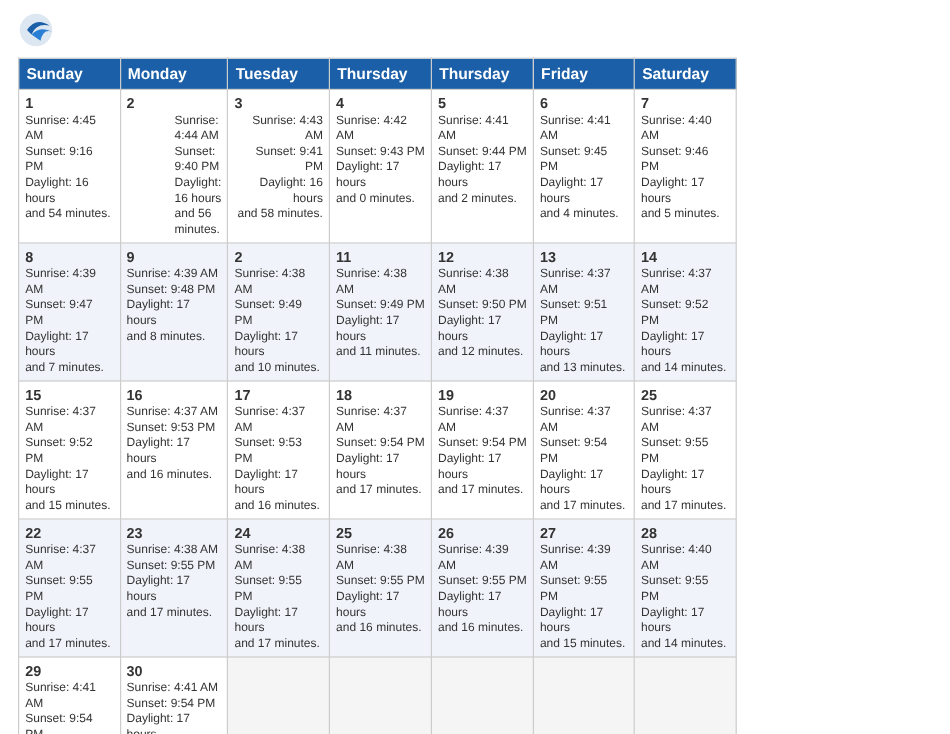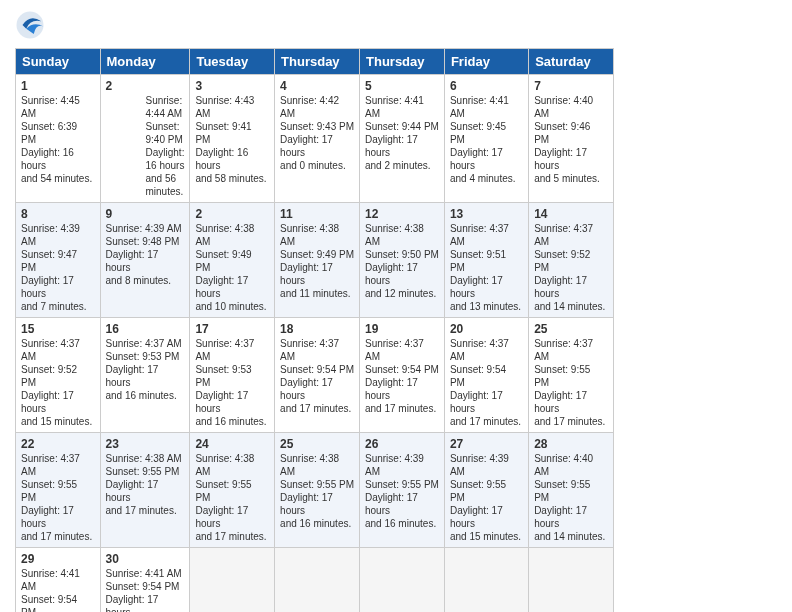--- a/index.html
+++ b/index.html
@@ -129,34 +129,34 @@
           <th>Thursday</th>
           <th>Friday</th>
           <th>Saturday</th>
         </tr>
     </thead>
     <tbody id="calendar-body">
     <tr>
           <td>
             <span class="day-num">1</span>
             <div class="cell-text" style="white-space: pre-line;">Sunrise: 4:45 AM
-Sunset: 6:39 PM
+Sunset: 9:16 PM
 Daylight: 16 hours
 and 54 minutes.</div>
           </td>
           <td>
             <span class="day-num">2</span>
             <div class="cell-text" style="white-space: pre-line; margin-left: 40px;">Sunrise: 4:44 AM
 Sunset: 9:40 PM
 Daylight: 16 hours
 and 56 minutes.</div>
           </td>
           <td>
             <span class="day-num">3</span>
-            <div class="cell-text" style="white-space: pre-line;">Sunrise: 4:43 AM
+            <div class="cell-text" style="white-space: pre-line; text-align: right;">Sunrise: 4:43 AM
 Sunset: 9:41 PM
 Daylight: 16 hours
 and 58 minutes.</div>
           </td>
           <td>
             <span class="day-num">4</span>
             <div class="cell-text" style="white-space: pre-line;">Sunrise: 4:42 AM
 Sunset: 9:43 PM
 Daylight: 17 hours
 and 0 minutes.</div>

